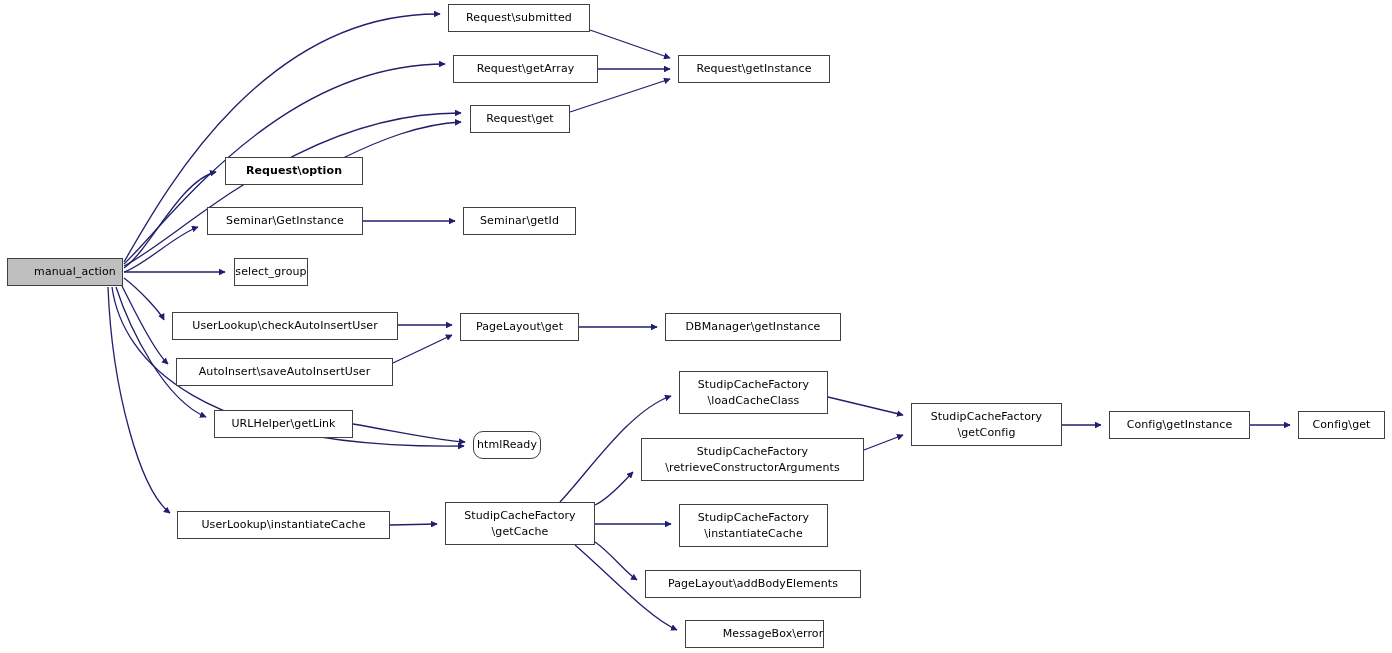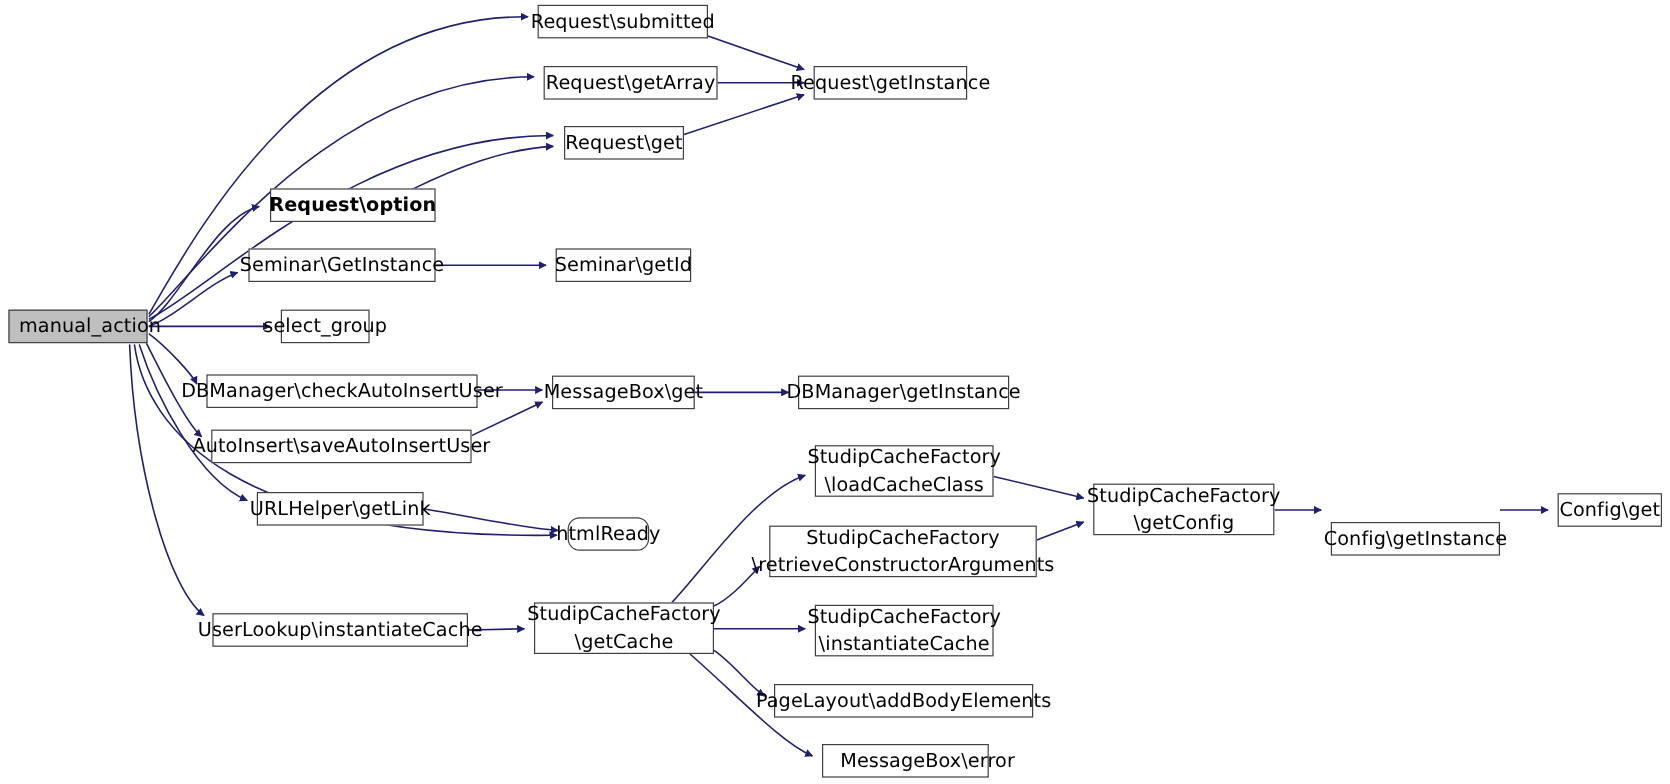--- a/index.html
+++ b/index.html
@@ -25,21 +25,21 @@
     width: 1392px;
     height: 653px;
     pointer-events: none;
   }
   .node {
     position: absolute;
     box-sizing: border-box;
     border: 1px solid #404040;
     background: #ffffff;
     color: #000000;
-    font-size: 16px;
+    font-size: 11px;
     line-height: 1.38;
     display: flex;
     align-items: center;
     justify-content: center;
     text-align: center;
     white-space: pre-line;
     letter-spacing: 0.1px;
     z-index: 2;
   }
   .node.highlight {
@@ -92,40 +92,40 @@
         <path d="M 864,450 L 903,435" fill="none" stroke="#1f1f6e" stroke-width="1.3" marker-end="url(#arrowhead)"></path>
         <path d="M 1062,425 L 1101,425" fill="none" stroke="#1f1f6e" stroke-width="1.3" marker-end="url(#arrowhead)"></path>
         <path d="M 1250,425 L 1290,425" fill="none" stroke="#1f1f6e" stroke-width="1.3" marker-end="url(#arrowhead)"></path>
       </g>
   </svg>
   <div id="nodes-group">
       <div class="node highlight" style="left: 7px; top: 258px; width: 116px; height: 28px; padding-left: 20px;"><span class="node-label">manual_action</span></div>
       <div class="node" style="left: 448px; top: 4px; width: 142px; height: 28px;"><span class="node-label">Request\submitted</span></div>
       <div class="node" style="left: 453px; top: 55px; width: 145px; height: 28px;"><span class="node-label">Request\getArray</span></div>
       <div class="node" style="left: 470px; top: 105px; width: 100px; height: 28px;"><span class="node-label">Request\get</span></div>
-      <div class="node" style="left: 678px; top: 55px; width: 128px; height: 28px;"><span class="node-label">Request\getInstance</span></div>
+      <div class="node" style="left: 678px; top: 55px; width: 152px; height: 28px;"><span class="node-label">Request\getInstance</span></div>
       <div class="node" style="left: 225px; top: 157px; width: 138px; height: 28px; font-weight: bold;"><span class="node-label">Request\option</span></div>
       <div class="node" style="left: 207px; top: 207px; width: 156px; height: 28px;"><span class="node-label">Seminar\GetInstance</span></div>
       <div class="node" style="left: 463px; top: 207px; width: 113px; height: 28px;"><span class="node-label">Seminar\getId</span></div>
       <div class="node" style="left: 234px; top: 258px; width: 74px; height: 28px;"><span class="node-label">select_group</span></div>
-      <div class="node" style="left: 172px; top: 312px; width: 226px; height: 28px;"><span class="node-label">DBManager\checkAutoInsertUser</span></div>
+      <div class="node" style="left: 172px; top: 312px; width: 226px; height: 28px;"><span class="node-label">UserLookup\checkAutoInsertUser</span></div>
       <div class="node" style="left: 176px; top: 358px; width: 217px; height: 28px;"><span class="node-label">AutoInsert\saveAutoInsertUser</span></div>
-      <div class="node" style="left: 460px; top: 313px; width: 119px; height: 28px;"><span class="node-label">MessageBox\get</span></div>
+      <div class="node" style="left: 460px; top: 313px; width: 119px; height: 28px;"><span class="node-label">PageLayout\get</span></div>
       <div class="node" style="left: 665px; top: 313px; width: 176px; height: 28px;"><span class="node-label">DBManager\getInstance</span></div>
       <div class="node" style="left: 214px; top: 410px; width: 139px; height: 28px; text-align: right;"><span class="node-label">URLHelper\getLink</span></div>
       <div class="node" style="left: 473px; top: 431px; width: 68px; height: 28px; border-radius: 10px;"><span class="node-label">htmlReady</span></div>
       <div class="node" style="left: 177px; top: 511px; width: 213px; height: 28px;"><span class="node-label">UserLookup\instantiateCache</span></div>
       <div class="node" style="left: 445px; top: 502px; width: 150px; height: 43px;"><span class="node-label">StudipCacheFactory
 \getCache</span></div>
       <div class="node" style="left: 679px; top: 371px; width: 149px; height: 43px;"><span class="node-label">StudipCacheFactory
 \loadCacheClass</span></div>
       <div class="node" style="left: 641px; top: 438px; width: 223px; height: 43px;"><span class="node-label">StudipCacheFactory
 \retrieveConstructorArguments</span></div>
       <div class="node" style="left: 679px; top: 504px; width: 149px; height: 43px;"><span class="node-label">StudipCacheFactory
 \instantiateCache</span></div>
       <div class="node" style="left: 645px; top: 570px; width: 216px; height: 28px;"><span class="node-label">PageLayout\addBodyElements</span></div>
       <div class="node" style="left: 685px; top: 620px; width: 139px; height: 28px; padding-left: 37px;"><span class="node-label">MessageBox\error</span></div>
       <div class="node" style="left: 911px; top: 403px; width: 151px; height: 43px;"><span class="node-label">StudipCacheFactory
 \getConfig</span></div>
-      <div class="node" style="left: 1109px; top: 411px; width: 141px; height: 28px; margin-top: 24px;"><span class="node-label">Config\getInstance</span></div>
+      <div class="node" style="left: 1109px; top: 411px; width: 141px; height: 28px;"><span class="node-label">Config\getInstance</span></div>
       <div class="node" style="left: 1298px; top: 411px; width: 87px; height: 28px;"><span class="node-label">Config\get</span></div>
     </div>
 </div>
 
 </body></html>

